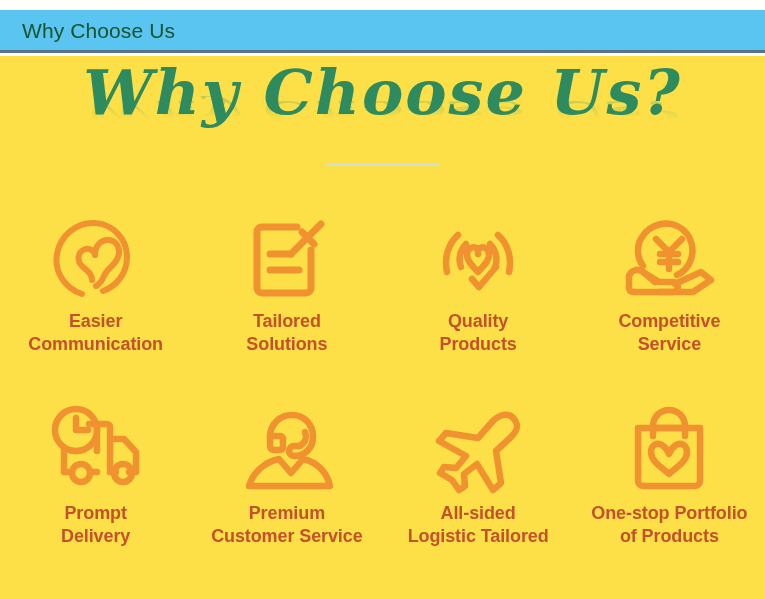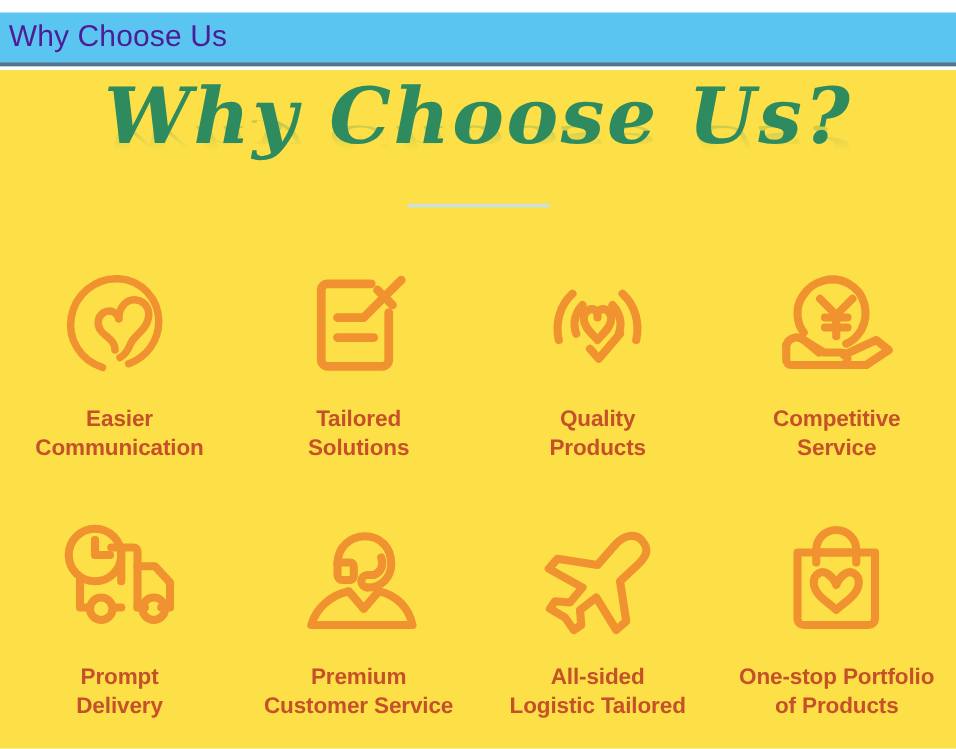--- a/index.html
+++ b/index.html
@@ -22,23 +22,23 @@
     top: 10px;
     width: 765px;
     height: 43px;
     background: #5bc5f2;
     border-bottom: 3px solid #5a7287;
     box-sizing: border-box;
     display: flex;
     align-items: center;
   }
   #header-title {
-    font-size: 24px;
-    color: #4c1d95;
-    padding-left: 7px;
+    font-size: 21px;
+    color: #14532d;
+    padding-left: 22px;
     letter-spacing: 0.1px;
     line-height: 1;
     font-weight: 400;
   }
 
   
   #page {
     position: absolute;
     left: 0;
     top: 56px;
@@ -114,21 +114,20 @@
     align-items: center;
   }
   .feature-icon {
     height: 104px;
     display: flex;
     align-items: center;
     justify-content: center;
   }
   .feature-icon svg { display: block; }
   .feature-label {
-    margin-top: 14px;
     text-align: center;
     font-size: 18px;
     font-weight: bold;
     color: #c4512a;
     line-height: 1.28;
     white-space: pre-line;
     letter-spacing: -0.1px;
   }
 </style>
 </head>

